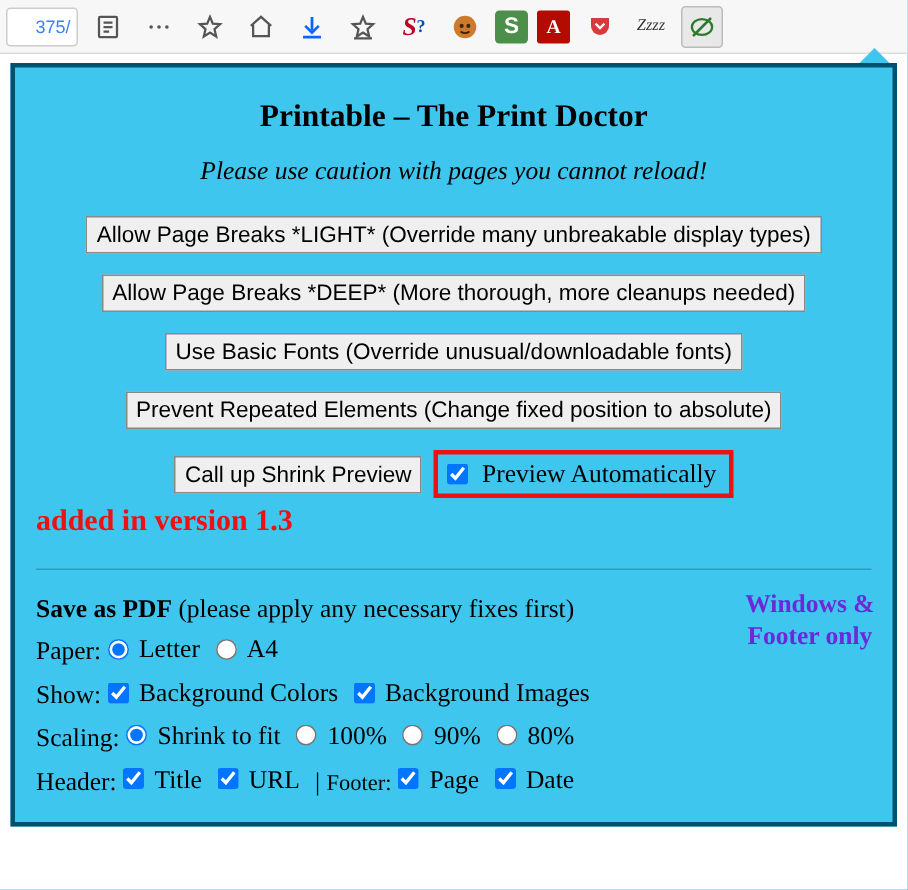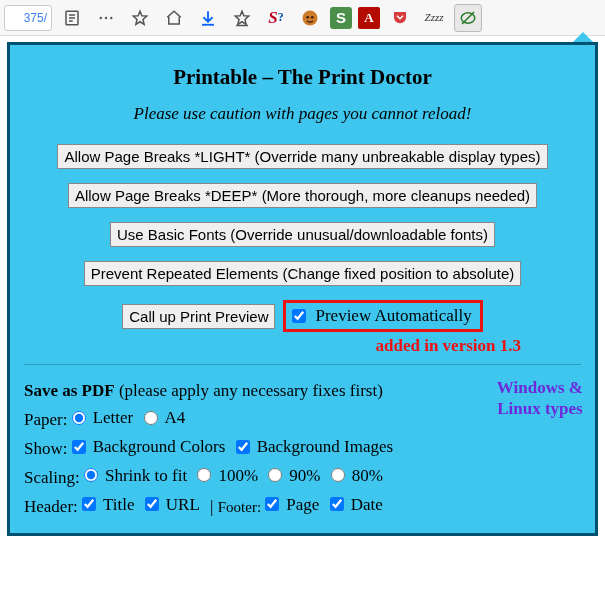--- a/index.html
+++ b/index.html
@@ -102,26 +102,26 @@
     border: 3px solid #e11;
     padding: 3px 8px 3px 6px;
     display: flex;
     align-items: center;
     gap: 6px;
     font-size: 17px;
     font-family: "Times New Roman", serif;
   }
   .redbox input { width:15px; height:15px; }
   .addedline {
-    text-align: right;
+    text-align: left;
     color: #e11;
     font-weight: bold;
-    font-size: 17px;
+    font-size: 20px;
     padding-right: 60px;
-    margin-bottom: 8px;
+    margin-bottom: 20px;
     font-family: "Times New Roman", serif;
   }
   hr.sep {
     border: none;
     border-top: 1px solid #2a9dbf;
     margin: 2px 0 12px 0;
   }
   .pdfarea {
     font-family: "Times New Roman", serif;
     font-size: 17px;
@@ -235,34 +235,34 @@
 
     <h1 class="title">Printable – The Print Doctor</h1>
     <p class="warn">Please use caution with pages you cannot reload!</p>
 
     <div class="btnrow"><button class="actbtn">Allow Page Breaks *LIGHT* (Override many unbreakable display types)</button></div>
     <div class="btnrow"><button class="actbtn">Allow Page Breaks *DEEP* (More thorough, more cleanups needed)</button></div>
     <div class="btnrow"><button class="actbtn">Use Basic Fonts (Override unusual/downloadable fonts)</button></div>
     <div class="btnrow"><button class="actbtn">Prevent Repeated Elements (Change fixed position to absolute)</button></div>
 
     <div class="previewrow">
-      <button class="actbtn">Call up Print Preview</button>
+      <button class="actbtn">Call up Shrink Preview</button>
       <label class="redbox">
         <input type="checkbox" checked="" style="">
         <span>Preview Automatically</span>
       </label>
     </div>
     <div class="addedline">added in version 1.3</div>
 
     <hr class="sep">
 
     <div class="pdfarea">
       <div class="winlinux">
         <span>Windows &amp;</span><br>
-        <span>Linux types</span>
+        <span>Footer only</span>
       </div>
 
       <div>
         <span class="hdr">Save as PDF</span>
         <span>(please apply any necessary fixes first)</span>
       </div>
 
 
       <div>
         <span>Paper:</span>

